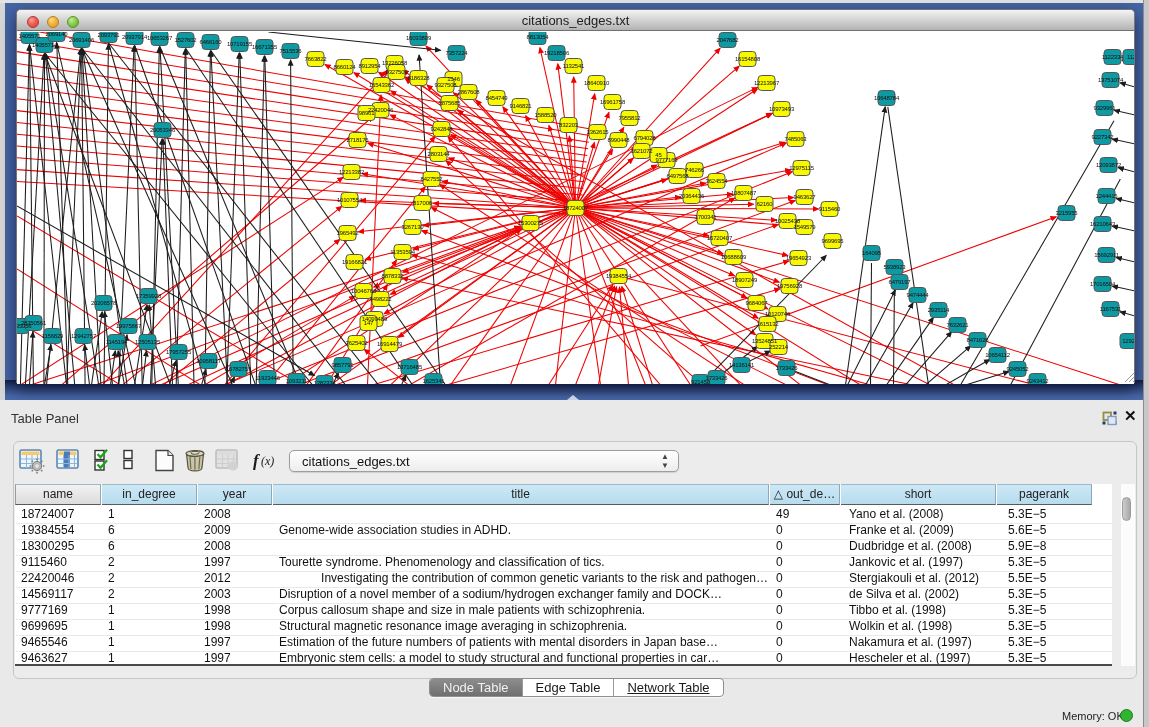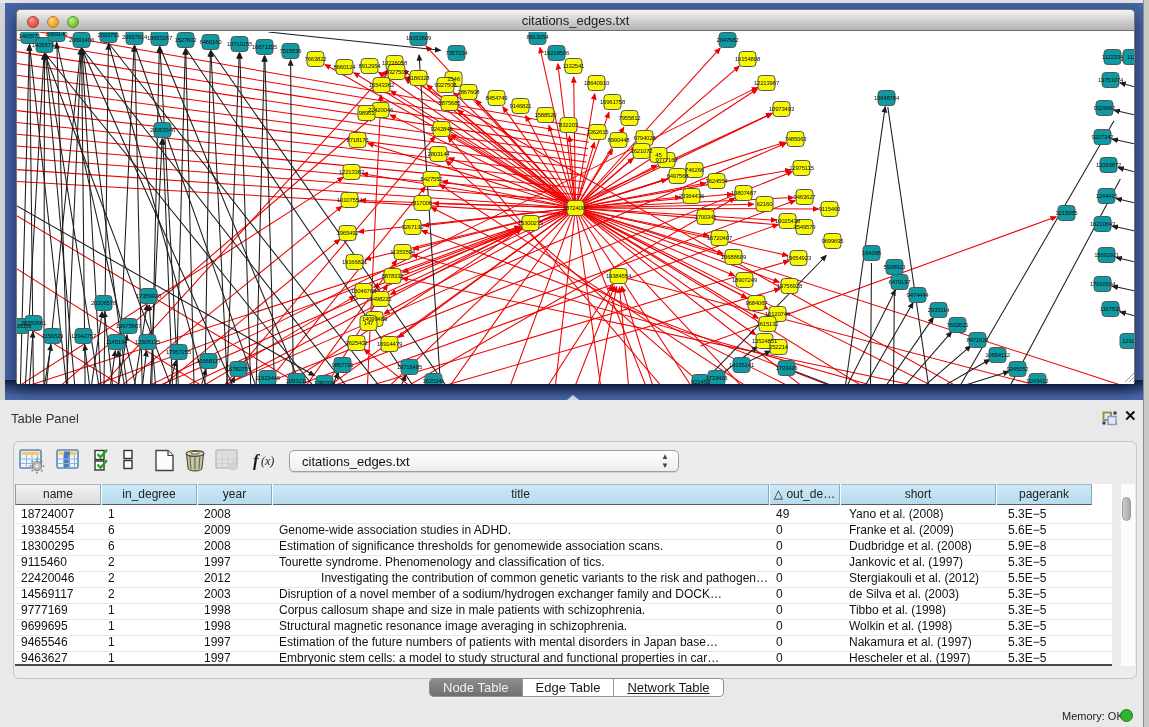--- a/index.html
+++ b/index.html
@@ -686,21 +686,20 @@
 <div class="tc" style="left:6px;top:39px;width:79px;text-align:left">19384554</div>
 <div class="tc" style="left:93px;top:39px;width:88px;text-align:left">6</div>
 <div class="tc" style="left:189px;top:39px;width:67px;text-align:left">2009</div>
 <div class="tc" style="left:264px;top:39px;width:489px;text-align:left">Genome‑wide association studies in ADHD.</div>
 <div class="tc" style="left:761px;top:39px;width:63px;text-align:left">0</div>
 <div class="tc" style="left:834px;top:39px;width:146px;text-align:left">Franke et al. (2009)</div>
 <div class="tc" style="left:993px;top:39px;width:83px;text-align:left">5.6E−5</div>
 <div class="tc" style="left:6px;top:55px;width:79px;text-align:left">18300295</div>
 <div class="tc" style="left:93px;top:55px;width:88px;text-align:left">6</div>
 <div class="tc" style="left:189px;top:55px;width:67px;text-align:left">2008</div>
-<div class="tc" style="left:264px;top:55px;width:489px;text-align:left">Estimation of significance thresholds for genomewide association scans.</div>
 <div class="tc" style="left:761px;top:55px;width:63px;text-align:left">0</div>
 <div class="tc" style="left:834px;top:55px;width:146px;text-align:left">Dudbridge et al. (2008)</div>
 <div class="tc" style="left:993px;top:55px;width:83px;text-align:left">5.9E−8</div>
 <div class="tc" style="left:6px;top:71px;width:79px;text-align:left">9115460</div>
 <div class="tc" style="left:93px;top:71px;width:88px;text-align:left">2</div>
 <div class="tc" style="left:189px;top:71px;width:67px;text-align:left">1997</div>
 <div class="tc" style="left:264px;top:71px;width:489px;text-align:left">Tourette syndrome. Phenomenology and classification of tics.</div>
 <div class="tc" style="left:761px;top:71px;width:63px;text-align:left">0</div>
 <div class="tc" style="left:834px;top:71px;width:146px;text-align:left">Jankovic et al. (1997)</div>
 <div class="tc" style="left:993px;top:71px;width:83px;text-align:left">5.3E−5</div>
@@ -709,21 +708,21 @@
 <div class="tc" style="left:189px;top:87px;width:67px;text-align:left">2012</div>
 <div class="tc" style="left:264px;top:87px;width:489px;text-align:right">Investigating the contribution of common genetic variants to the risk and pathogen…</div>
 <div class="tc" style="left:761px;top:87px;width:63px;text-align:left">0</div>
 <div class="tc" style="left:834px;top:87px;width:146px;text-align:left">Stergiakouli et al. (2012)</div>
 <div class="tc" style="left:993px;top:87px;width:83px;text-align:left">5.5E−5</div>
 <div class="tc" style="left:6px;top:103px;width:79px;text-align:left">14569117</div>
 <div class="tc" style="left:93px;top:103px;width:88px;text-align:left">2</div>
 <div class="tc" style="left:189px;top:103px;width:67px;text-align:left">2003</div>
 <div class="tc" style="left:264px;top:103px;width:489px;text-align:left">Disruption of a novel member of a sodium/hydrogen exchanger family and DOCK…</div>
 <div class="tc" style="left:761px;top:103px;width:63px;text-align:left">0</div>
-<div class="tc" style="left:834px;top:103px;width:146px;text-align:left">de Silva et al. (2003)</div>
+<div class="tc" style="left:834px;top:103px;width:146px;text-align:left">de Silva et al. (2002)</div>
 <div class="tc" style="left:993px;top:103px;width:83px;text-align:left">5.3E−5</div>
 <div class="tc" style="left:6px;top:119px;width:79px;text-align:left">9777169</div>
 <div class="tc" style="left:93px;top:119px;width:88px;text-align:left">1</div>
 <div class="tc" style="left:189px;top:119px;width:67px;text-align:left">1998</div>
 <div class="tc" style="left:264px;top:119px;width:489px;text-align:left">Corpus callosum shape and size in male patients with schizophrenia.</div>
 <div class="tc" style="left:761px;top:119px;width:63px;text-align:left">0</div>
 <div class="tc" style="left:834px;top:119px;width:146px;text-align:left">Tibbo et al. (1998)</div>
 <div class="tc" style="left:993px;top:119px;width:83px;text-align:left">5.3E−5</div>
 <div class="tc" style="left:6px;top:135px;width:79px;text-align:left">9699695</div>
 <div class="tc" style="left:93px;top:135px;width:88px;text-align:left">1</div>

